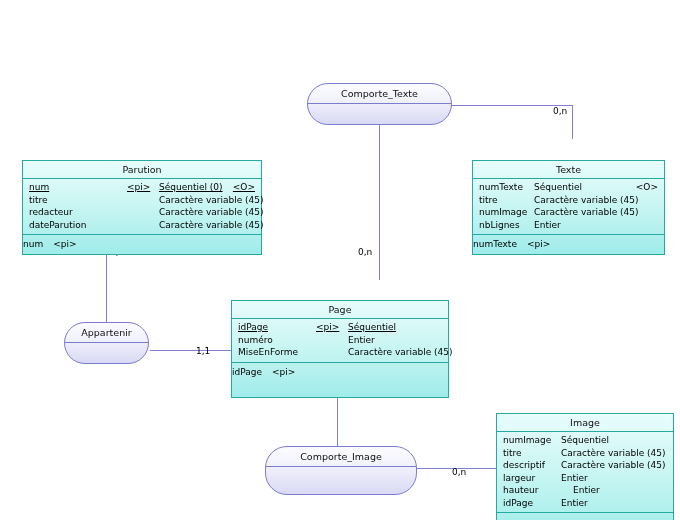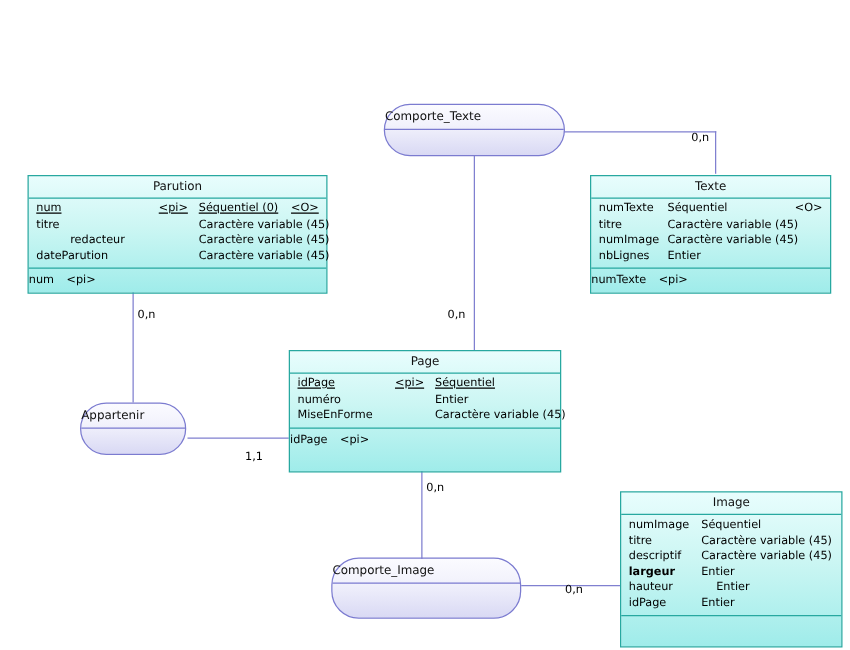--- a/index.html
+++ b/index.html
@@ -33,20 +33,21 @@
     white-space: nowrap;
     line-height: 11px;
   }
 
   
   .entity {
     position: absolute;
     border: 1px solid #27a8a0;
     background: linear-gradient(to bottom, #e8fdfd 0%, #cbf6f3 45%, #9fecea 100%);
     box-sizing: border-box;
+    margin-top: 20px;
   }
   .entity-title {
     text-align: center;
     font-size: 9.5px;
     color: #101010;
     padding: 3px 0 3px 0;
     line-height: 11px;
     border-bottom: 1px solid #27a8a0;
   }
   .entity-attrs {
@@ -82,21 +83,21 @@
 
   
   .rel {
     position: absolute;
     border: 1px solid #7b7bd0;
     border-radius: 22px;
     background: linear-gradient(to bottom, #fbfbff 0%, #f2f2fc 40%, #d9d9f4 100%);
     box-sizing: border-box;
   }
   .rel-title {
-    text-align: left;
+    text-align: center;
     font-size: 9.5px;
     color: #101010;
     line-height: 11px;
     padding-top: 4px;
     padding-bottom: 4px;
     border-bottom: 1px solid #7b7bd0;
   }
 </style>
 </head>
 <body>
@@ -115,21 +116,21 @@
   <div class="conn v" style="left:337px; top:371px; height:79px;"></div>
 
   <div class="conn h" style="left:417px; top:468px; width:79px;"></div>
 
   <div class="card-label" style="left:553px; top:106px;">0,n</div>
 
   <div class="card-label" style="left:358px; top:247px;">0,n</div>
 
   <div class="card-label" style="left:110px; top:247px;">0,n</div>
 
-  <div class="card-label" style="left:196px; top:361px;">1,1</div>
+  <div class="card-label" style="left:196px; top:346px;">1,1</div>
 
   <div class="card-label" style="left:341px; top:386px;">0,n</div>
 
   <div class="card-label" style="left:452px; top:467px;">0,n</div>
 
   <div class="entity" style="left:22px; top:140px; width:240px;">
     <div class="entity-title">Parution</div>
     <div class="entity-attrs">
       <div class="attr-row">
         <span class="a-name u" style="width:98px;">num</span>
@@ -137,21 +138,21 @@
         <span class="a-type u">Séquentiel (0)</span>
         <span class="a-opt u">&lt;O&gt;</span>
       </div>
       <div class="attr-row">
         <span class="a-name" style="width:98px;">titre</span>
         <span class="a-pi" style="width:32px;"></span>
         <span class="a-type">Caractère variable (45)</span>
         <span class="a-opt"></span>
       </div>
       <div class="attr-row">
-        <span class="a-name" style="width:98px;text-align:center;">redacteur</span>
+        <span class="a-name" style="width:98px;">redacteur</span>
         <span class="a-pi" style="width:32px;"></span>
         <span class="a-type">Caractère variable (45)</span>
         <span class="a-opt"></span>
       </div>
       <div class="attr-row">
         <span class="a-name" style="width:98px;">dateParution</span>
         <span class="a-pi" style="width:32px;"></span>
         <span class="a-type">Caractère variable (45)</span>
         <span class="a-opt"></span>
       </div>
@@ -235,21 +236,21 @@
         <span class="a-name" style="width:58px;">titre</span>
         <span class="a-type">Caractère variable (45)</span>
         <span class="a-opt"></span>
       </div>
       <div class="attr-row">
         <span class="a-name" style="width:58px;">descriptif</span>
         <span class="a-type">Caractère variable (45)</span>
         <span class="a-opt"></span>
       </div>
       <div class="attr-row">
-        <span class="a-name" style="width:58px;font-weight:bold;">largeur</span>
+        <span class="a-name" style="width:58px;">largeur</span>
         <span class="a-type">Entier</span>
         <span class="a-opt"></span>
       </div>
       <div class="attr-row">
         <span class="a-name" style="width:70px;">hauteur</span>
         <span class="a-type">Entier</span>
         <span class="a-opt"></span>
       </div>
       <div class="attr-row">
         <span class="a-name" style="width:58px;">idPage</span>

